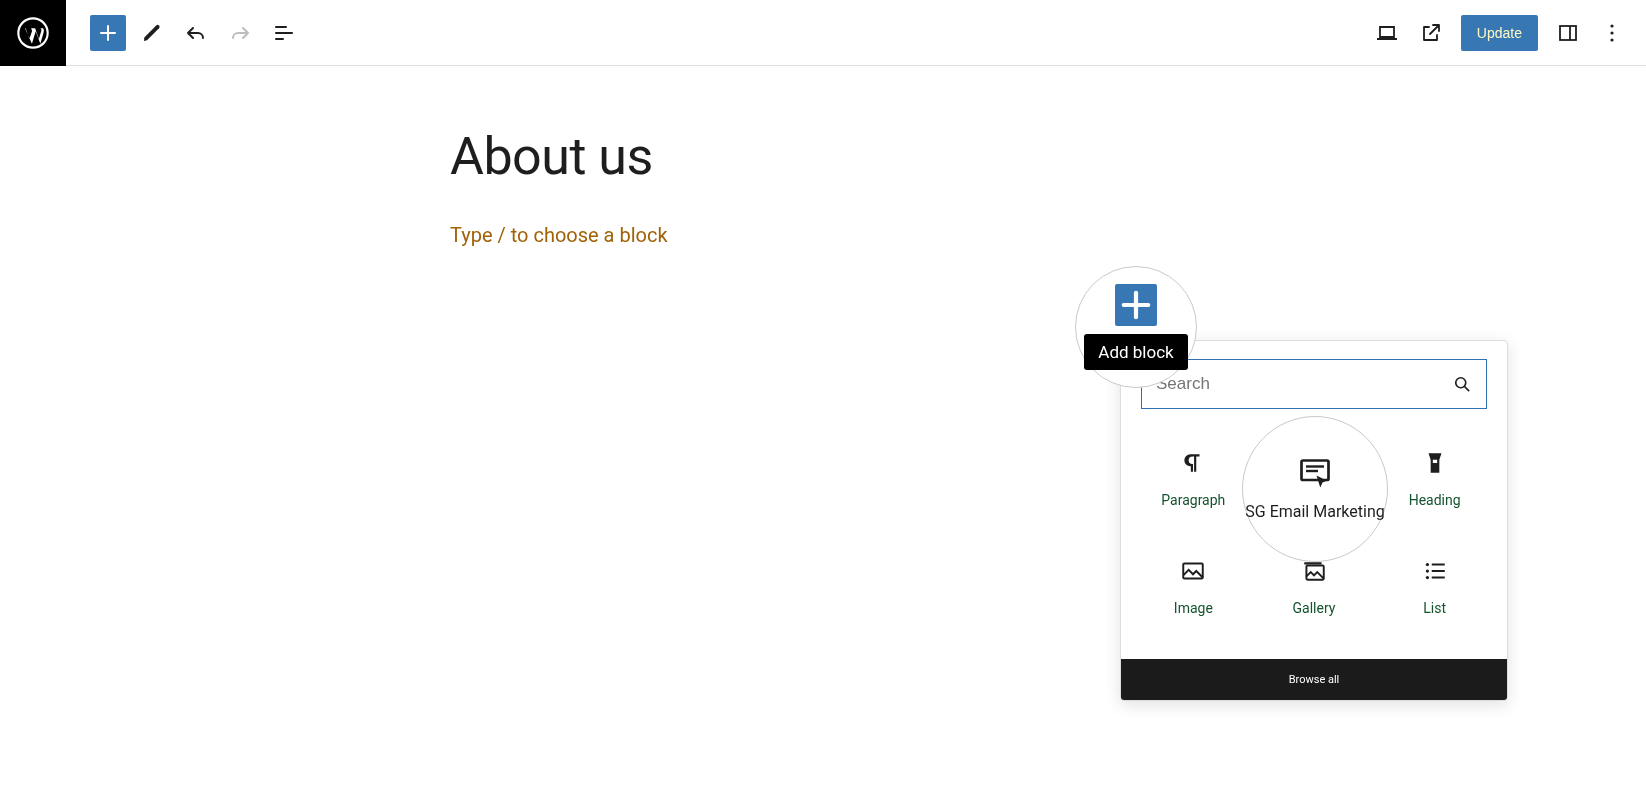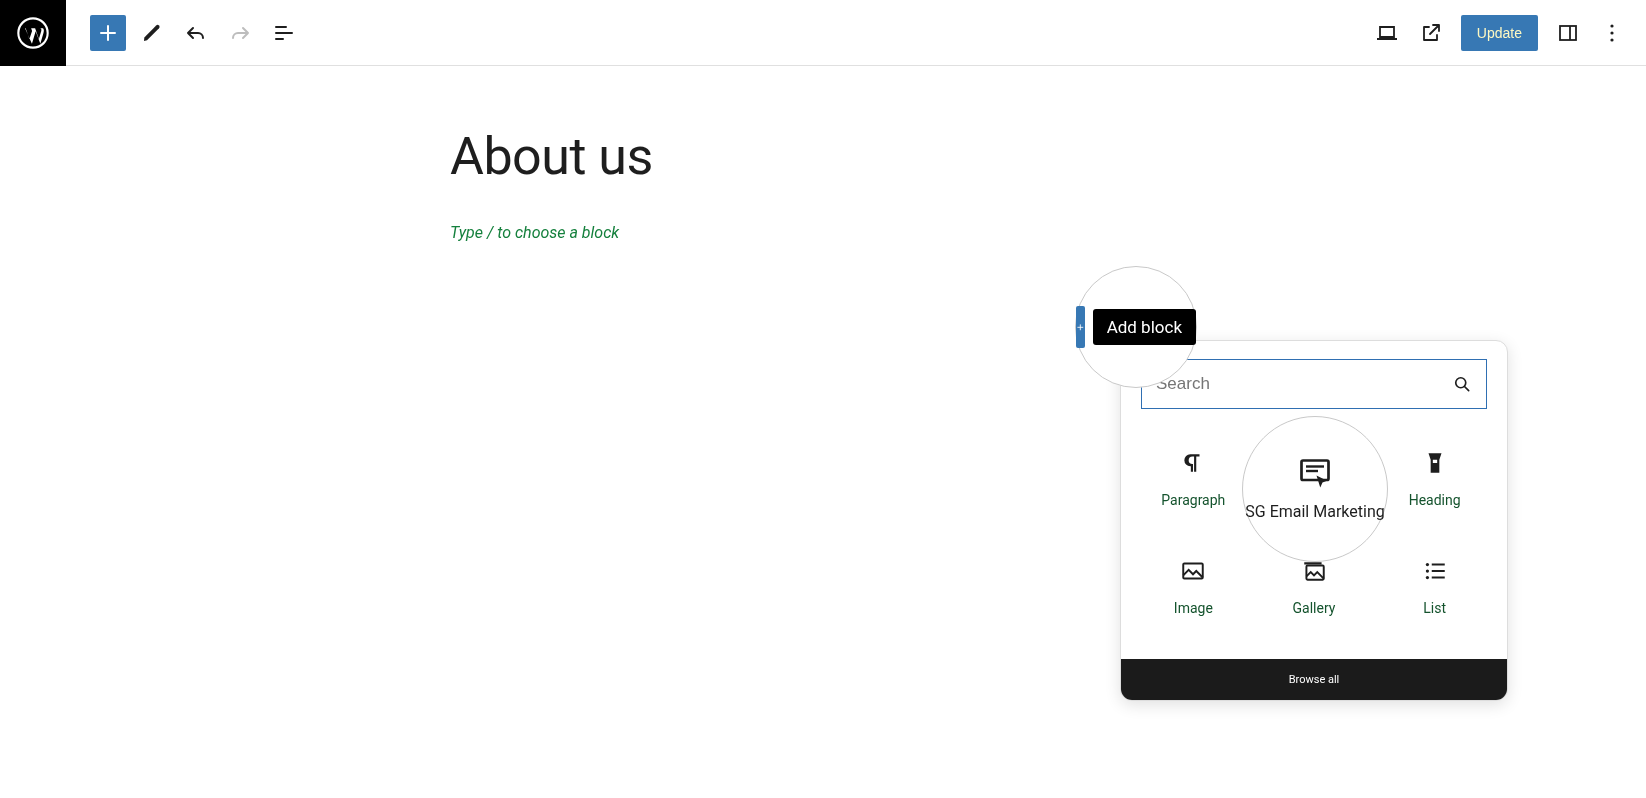--- a/index.html
+++ b/index.html
@@ -12,28 +12,28 @@
   .tb-btn { width:36px; height:36px; display:flex; align-items:center; justify-content:center; border:none; background:transparent; border-radius:2px; margin-left:8px; cursor:pointer; }
   .tb-btn svg { width:24px; height:24px; }
   .tb-btn.primary { background:#3778b4; margin-left:24px; }
   .tb-btn.primary svg { stroke:#fff; }
   .topbar-right .tb-btn { margin-left:4px; margin-right:4px; }
   .update-btn { background:#3778b4; color:#fef9c3; border:none; padding:10px 16px; font-size:14px; border-radius:2px; cursor:pointer; margin:0 8px; }
   .topbar-right { padding-right:12px; }
   
   .editor { max-width:700px; margin:60px auto 8px 430px; padding:0 20px; }
   .page-title { font-size:52px; font-weight:400; letter-spacing:-.5px; }
-  .prompt { font-size:16px; color:#15803d; margin-top:36px;font-style:italic; }
+  .prompt { font-size:20px; color:#a16207; margin-top:36px; }
   
-  .callout { position:absolute; width:122px; height:122px; border:1px solid #c9c9c9; border-radius:50%; background:#fff; display:flex; flex-direction:row; align-items:center; justify-content:center; gap:8px; z-index:20; }
+  .callout { position:absolute; width:122px; height:122px; border:1px solid #c9c9c9; border-radius:50%; background:#fff; display:flex; flex-direction:column; align-items:center; justify-content:center; gap:8px; z-index:20; }
   .callout .plus-sq { width:42px; height:42px; background:#3778b4; display:flex; align-items:center; justify-content:center; border-radius:2px; }
   .callout .tooltip { background:#000; color:#fff; font-size:17px; padding:8px 14px; border-radius:3px; white-space:nowrap; }
   .callout-1 { top:266px; left:1075px; }
   
-  .inserter { position:absolute; top:340px; left:1120px; width:388px; border:1px solid #ddd; border-radius:12px; background:#fff; box-shadow:0 4px 16px rgba(0,0,0,.12); overflow:hidden; z-index:10; }
+  .inserter { position:absolute; top:340px; left:1120px; width:388px; border:1px solid #ddd; border-radius:4px; background:#fff; box-shadow:0 4px 16px rgba(0,0,0,.12); overflow:hidden; z-index:10; }
   .search-wrap { padding:18px 20px 10px; }
   .search-box { display:flex; align-items:center; border:1.5px solid #2f6fb2; height:50px; padding:0 14px; }
   .search-box input { border:none; outline:none; flex:1; font-size:17px; color:#555; background:transparent; }
   .search-box .mag { width:20px; height:20px; }
   .grid { display:grid; grid-template-columns:repeat(3,1fr); gap:8px 0; padding:10px 12px 22px; }
   .grid-item { display:flex; flex-direction:column; align-items:center; justify-content:center; gap:12px; height:100px; cursor:pointer; }
   .grid-item .gi-icon svg { width:26px; height:26px; }
   .grid-item .gi-label { font-size:14px; color:#14532d; }
   .browse-all { background:#1b1b1b; color:#fff; text-align:center; padding:14px 0; font-size:11px; cursor:pointer; }
   

